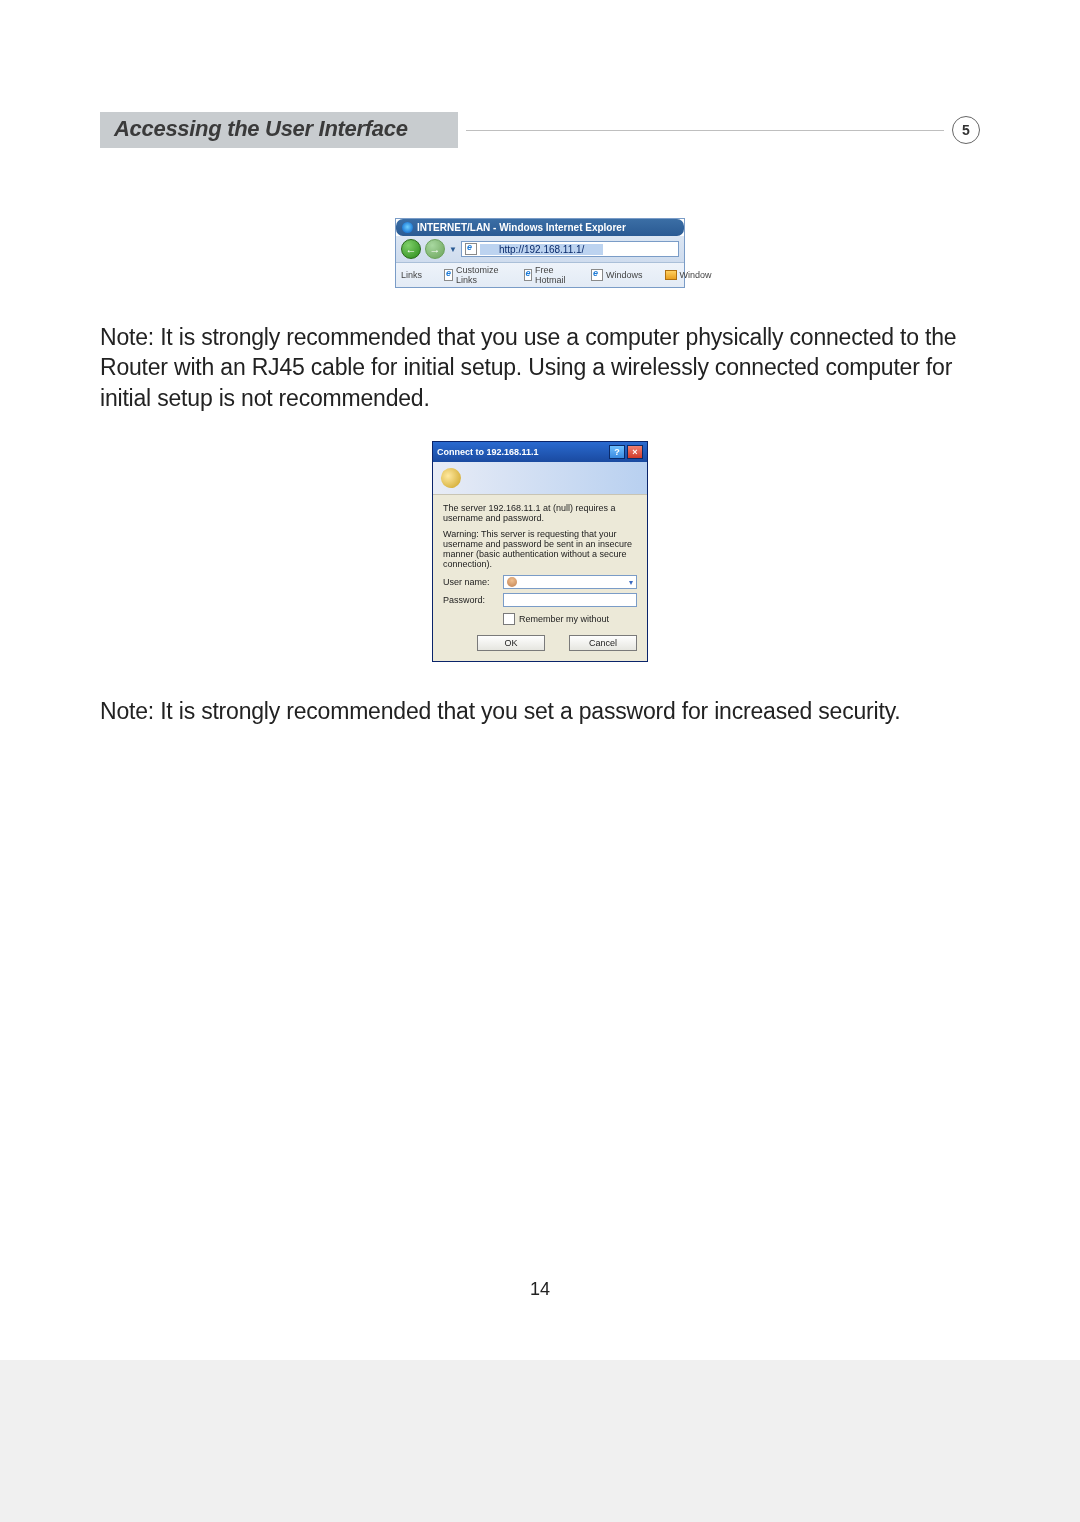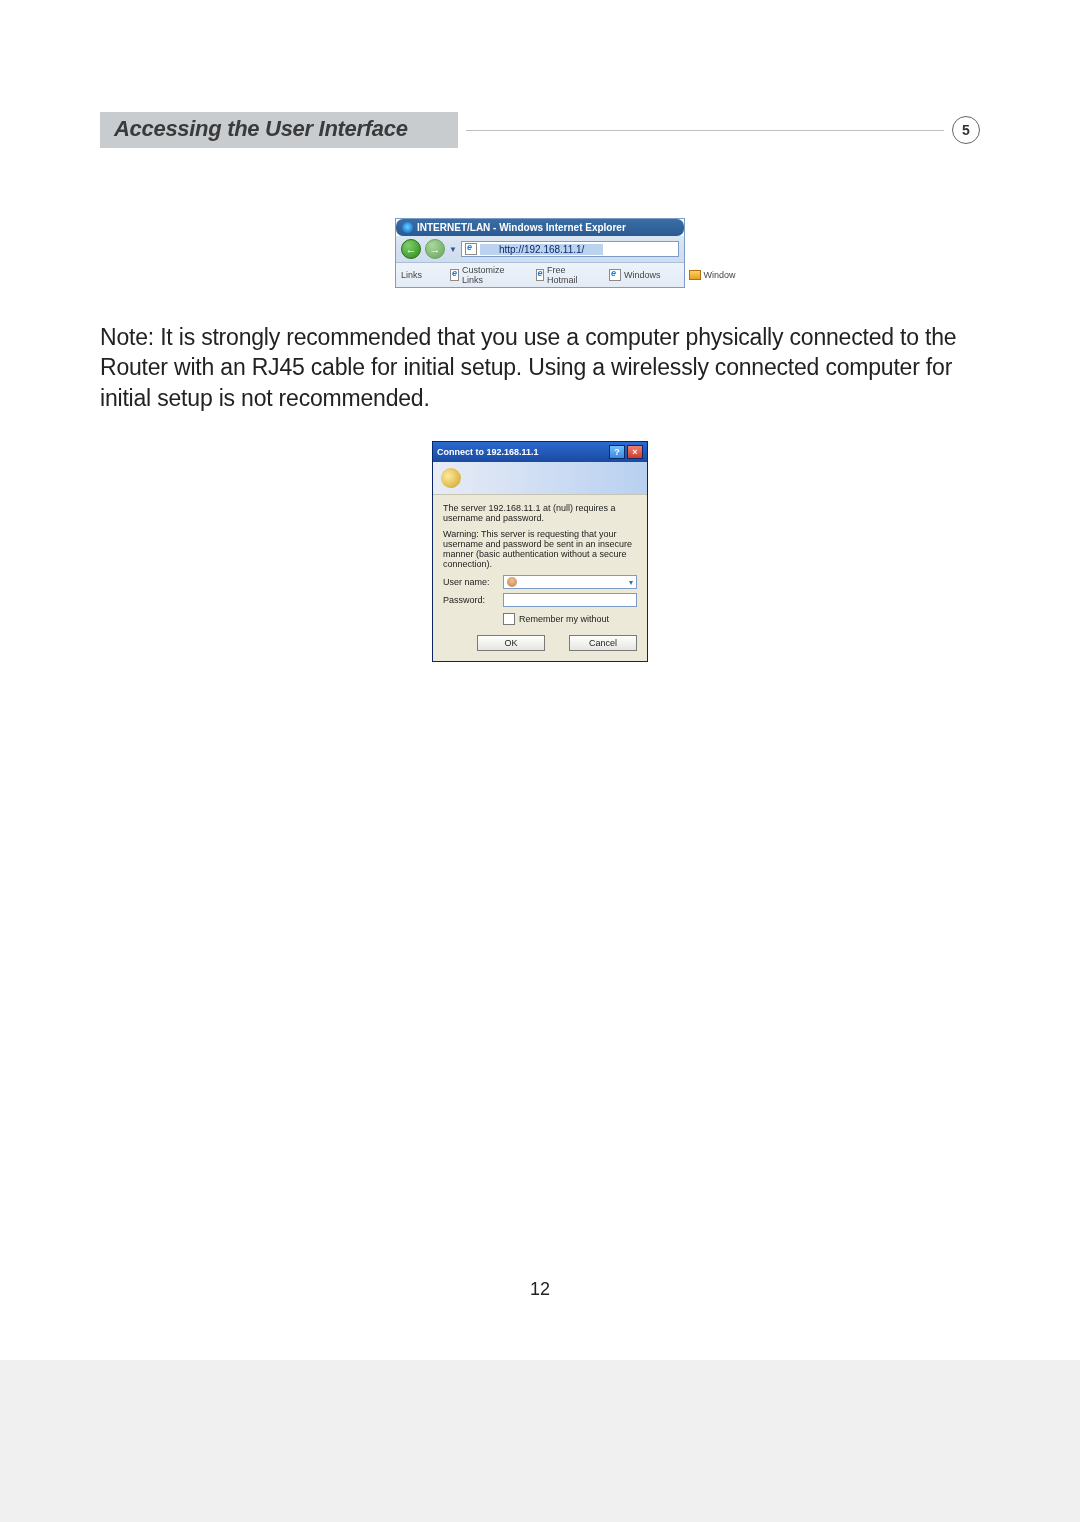--- a/index.html
+++ b/index.html
@@ -121,21 +121,21 @@
     font-size:9px; color:#1e7bd6; font-weight:bold; font-style:italic;
   }
   .addr-text {
     background:#bcd3f0;
     color:#0a2a6a;
     padding:0 19px;
   }
   .links-bar {
     background:linear-gradient(#eef3fa,#e3ebf5);
     padding:2px 5px;
-    display:flex; align-items:center; gap:28px;
+    display:flex; align-items:center; gap:22px;
     color:#444;
     font-size:9px;
   }
   .links-bar .lnk { display:flex; align-items:center; gap:3px; }
   .mail-icon { width:10px; height:8px; background:linear-gradient(#ffcf60,#e9a020); border:1px solid #b07010; }
   
   .dialog-mock {
     width: 214px;
     border: 1px solid #0a246a;
     font-family: Tahoma, Arial, sans-serif;
@@ -290,15 +290,16 @@
           <span>Remember my without</span>
         </div>
         <div class="btn-row">
           <div class="dlg-btn">OK</div>
           <div class="dlg-btn">Cancel</div>
         </div>
       </div>
     </div>
   </div>
 
-
-  <div class="page-number">12</div>
+  <p class="body-text">Note: It is strongly recommended that you set a password for increased security.</p>
+
+  <div class="page-number">14</div>
 </div>
 
 </body></html>

